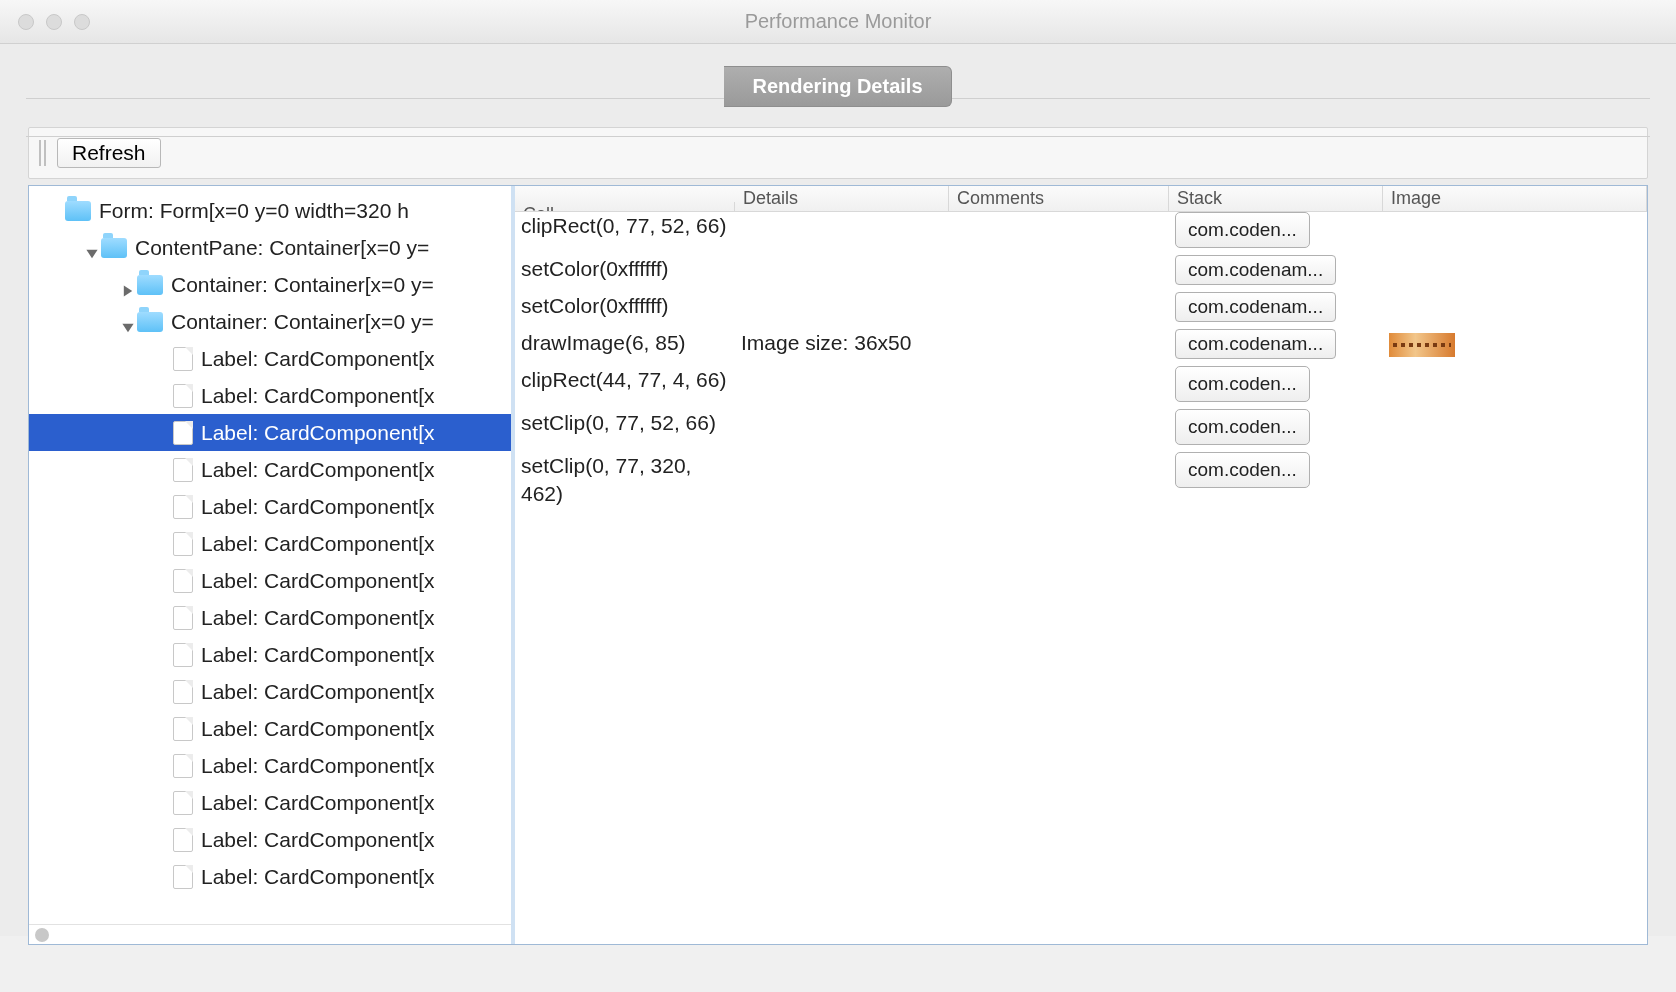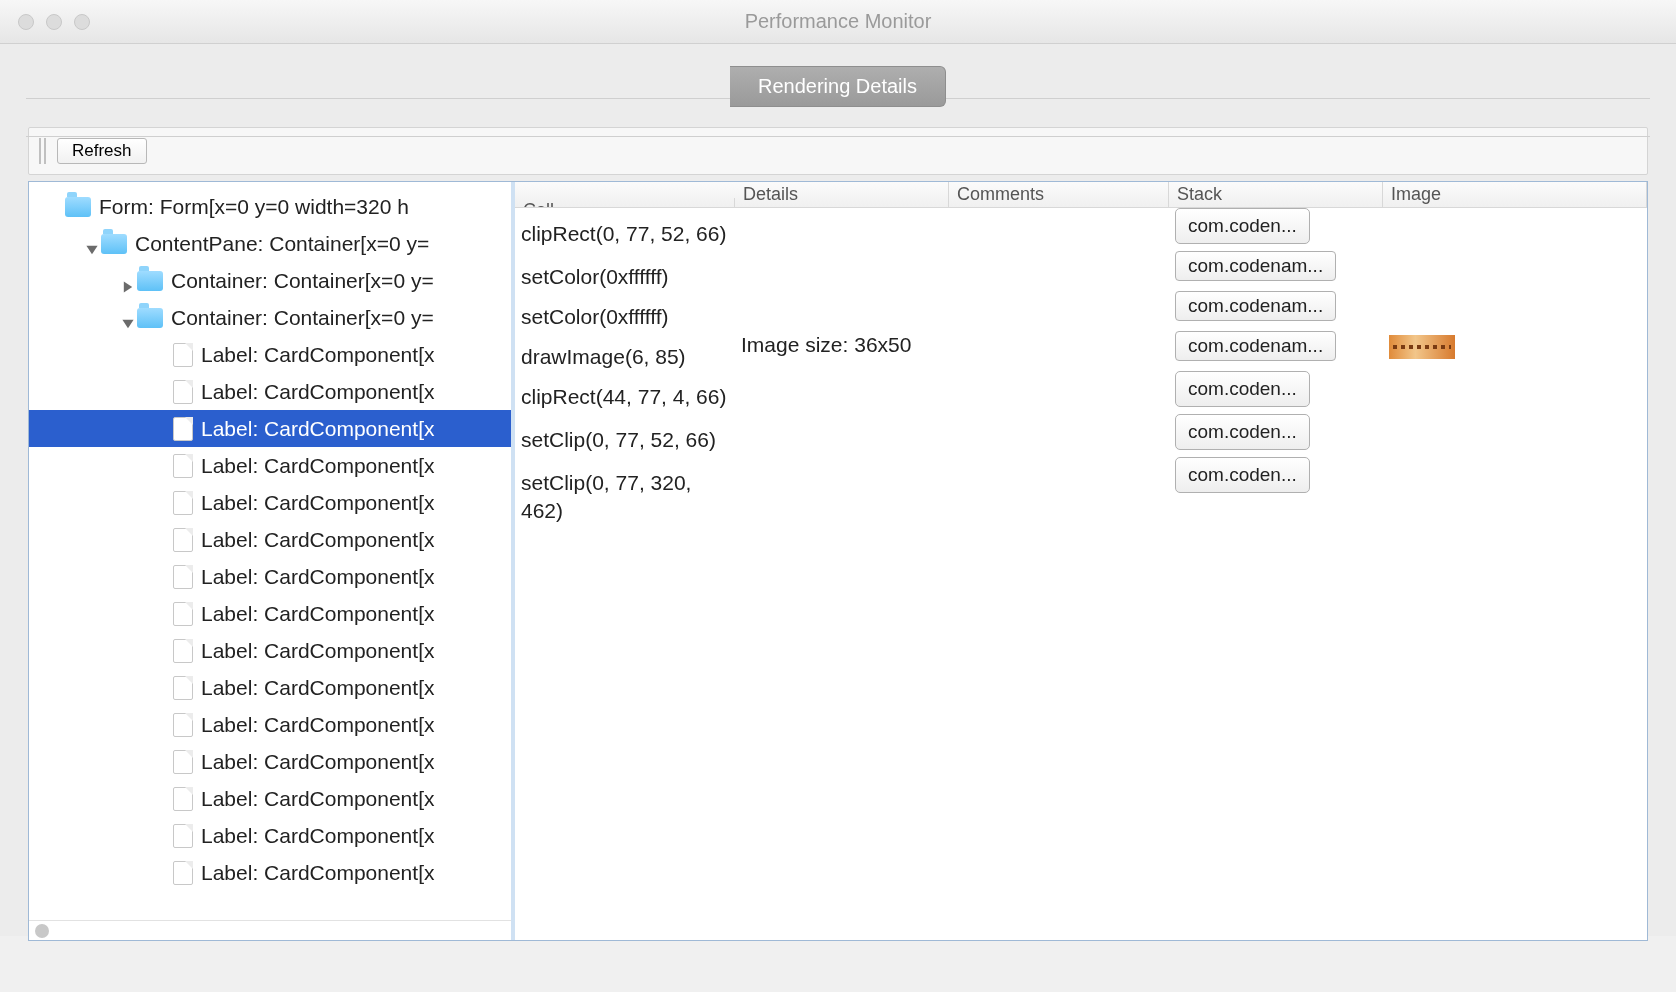--- a/index.html
+++ b/index.html
@@ -66,21 +66,21 @@
     overflow: visible;
   }
   .seg .tab {
     padding: 8px 28px;
     border: 1px solid #b6b6b6;
     font-size: 20px;
     background: linear-gradient(#fdfdfd, #f2f2f2);
     cursor: default;
   }
   .seg .tab:first-child { border-radius: 6px 0 0 6px; }
-  .seg .tab:last-child { border-radius: 0 6px 6px 0; border-left: none; }
+  .seg .tab:last-child { border-radius: 0 6px 6px 0; border-left: none; font-weight: bold; }
   .seg .tab.active {
     background: #fff;
     color: #333;
   }
   .seg .tab.inactive {
     background: linear-gradient(#aeaeae, #9a9a9a);
     color: #fff;
     border-color: #8e8e8e;
   }
   .toolbar {
@@ -94,21 +94,21 @@
   .grip {
     width: 10px; height: 26px;
     margin-right: 8px;
     display:flex; flex-direction:row; gap:3px;
   }
   .grip div { width:2px; background:#c0c0c0; }
   .btn {
     border: 1px solid #b8b8b8;
     background: linear-gradient(#fff, #f1f1f1);
     padding: 2px 14px;
-    font-size: 17px;
+    font-size: 21px;
     border-radius: 3px;
     cursor: default;
   }
   .content {
     display: flex;
     margin: 6px 28px 28px 28px;
     border: 1px solid #9fb9d6;
     height: 760px;
     background: #fff;
   }
@@ -210,21 +210,21 @@
     flex:1 1 auto;
     overflow:hidden;
     font-size: 21px;
     line-height: 28px;
   }
   .trow {
     display: flex;
     align-items: flex-start;
   }
   .trow .cell { padding: 0 6px; }
-  .trow .cell.call   { width: 220px; margin-top: 12px; }
+  .trow .cell.call   { width: 220px; }
   .trow .cell.detail { width: 214px; white-space:nowrap; }
   .trow .cell.comm   { width: 220px; }
   .trow .cell.stack  { width: 214px; }
   .trow .cell.img    { flex:1 1 auto; }
   .stackbtn {
     display:inline-block;
     border: 1px solid #b0b0b0;
     border-radius: 5px;
     background: linear-gradient(#fff,#eee);
     padding: 3px 12px;

